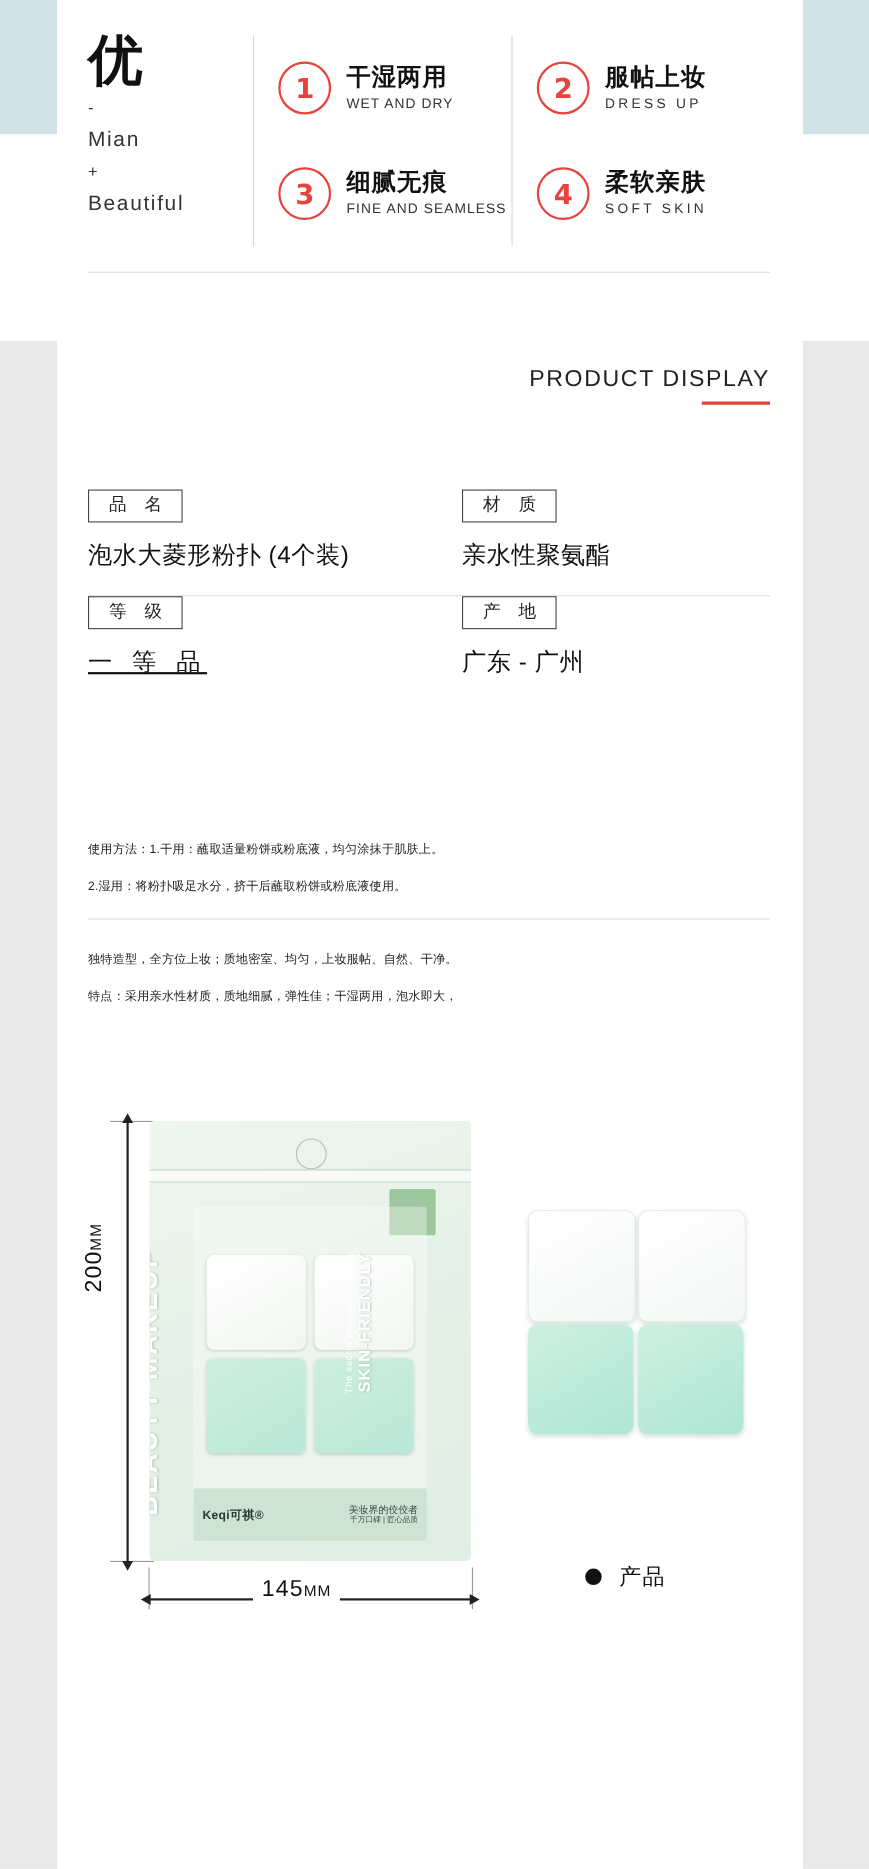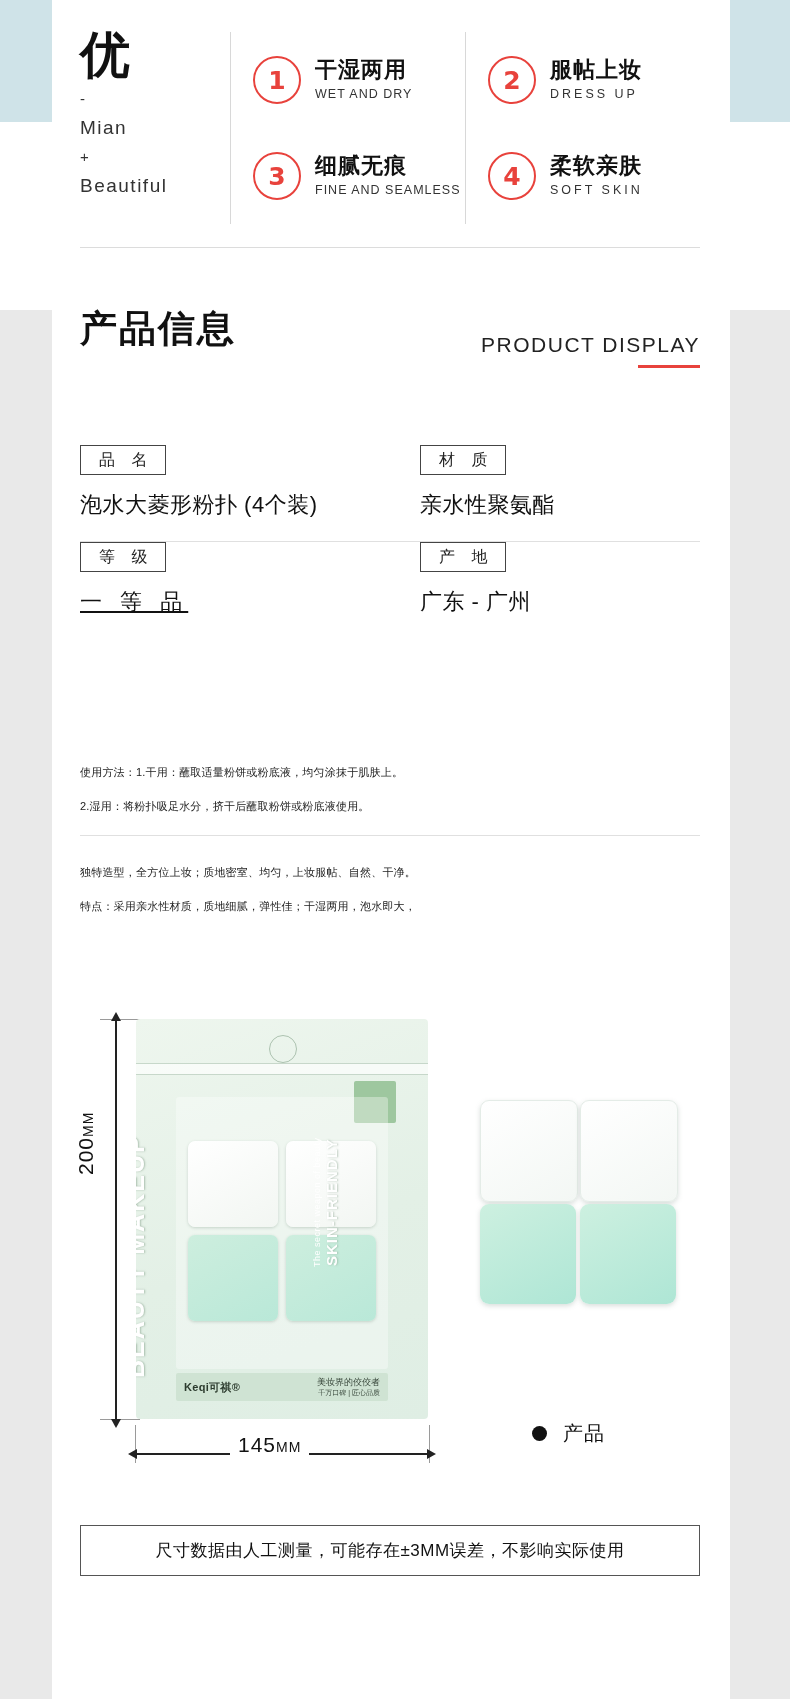--- a/index.html
+++ b/index.html
@@ -435,21 +435,21 @@
     transform-origin: left bottom;
     white-space: nowrap;
     font-size: 9px;
     letter-spacing: 0.5px;
     color: #ffffff;
     font-family: "Liberation Sans", sans-serif;
   }
   .bag-footer {
     position: absolute;
     left: 40px; bottom: 18px;
-    width: 212px; height: 28px;
+    width: 212px; height: 48px;
     background: #cfe3d3;
     border-radius: 2px;
     display: flex;
     align-items: center;
     padding: 0 8px;
     box-sizing: border-box;
   }
   .bag-logo {
     font-size: 11px;
     font-weight: bold;
@@ -568,21 +568,20 @@
             <div class="feat-en wide">SOFT SKIN</div>
           </div>
         </div>
       </div>
     </div>
   </div>
 
   <div class="divider-top"></div>
 
   <div class="info-head">
-    <h1>产品信息</h1>
     <div class="info-head-en">
       <div class="en">PRODUCT DISPLAY</div>
       <div class="underline"></div>
     </div>
   </div>
 
   <div class="specs">
     <div class="spec-row">
       <div class="spec-col">
         <div class="spec-label">品  名</div>
@@ -660,15 +659,14 @@
       <div class="lp mint l3"></div>
       <div class="lp mint l4"></div>
     </div>
 
     <div class="legend">
       <div class="legend-dot"></div>
       <div class="legend-text">产品</div>
     </div>
   </div>
 
-  <div class="footnote">尺寸数据由人工测量，可能存在±3MM误差，不影响实际使用</div>
 
 </div>
 
 </body></html>

